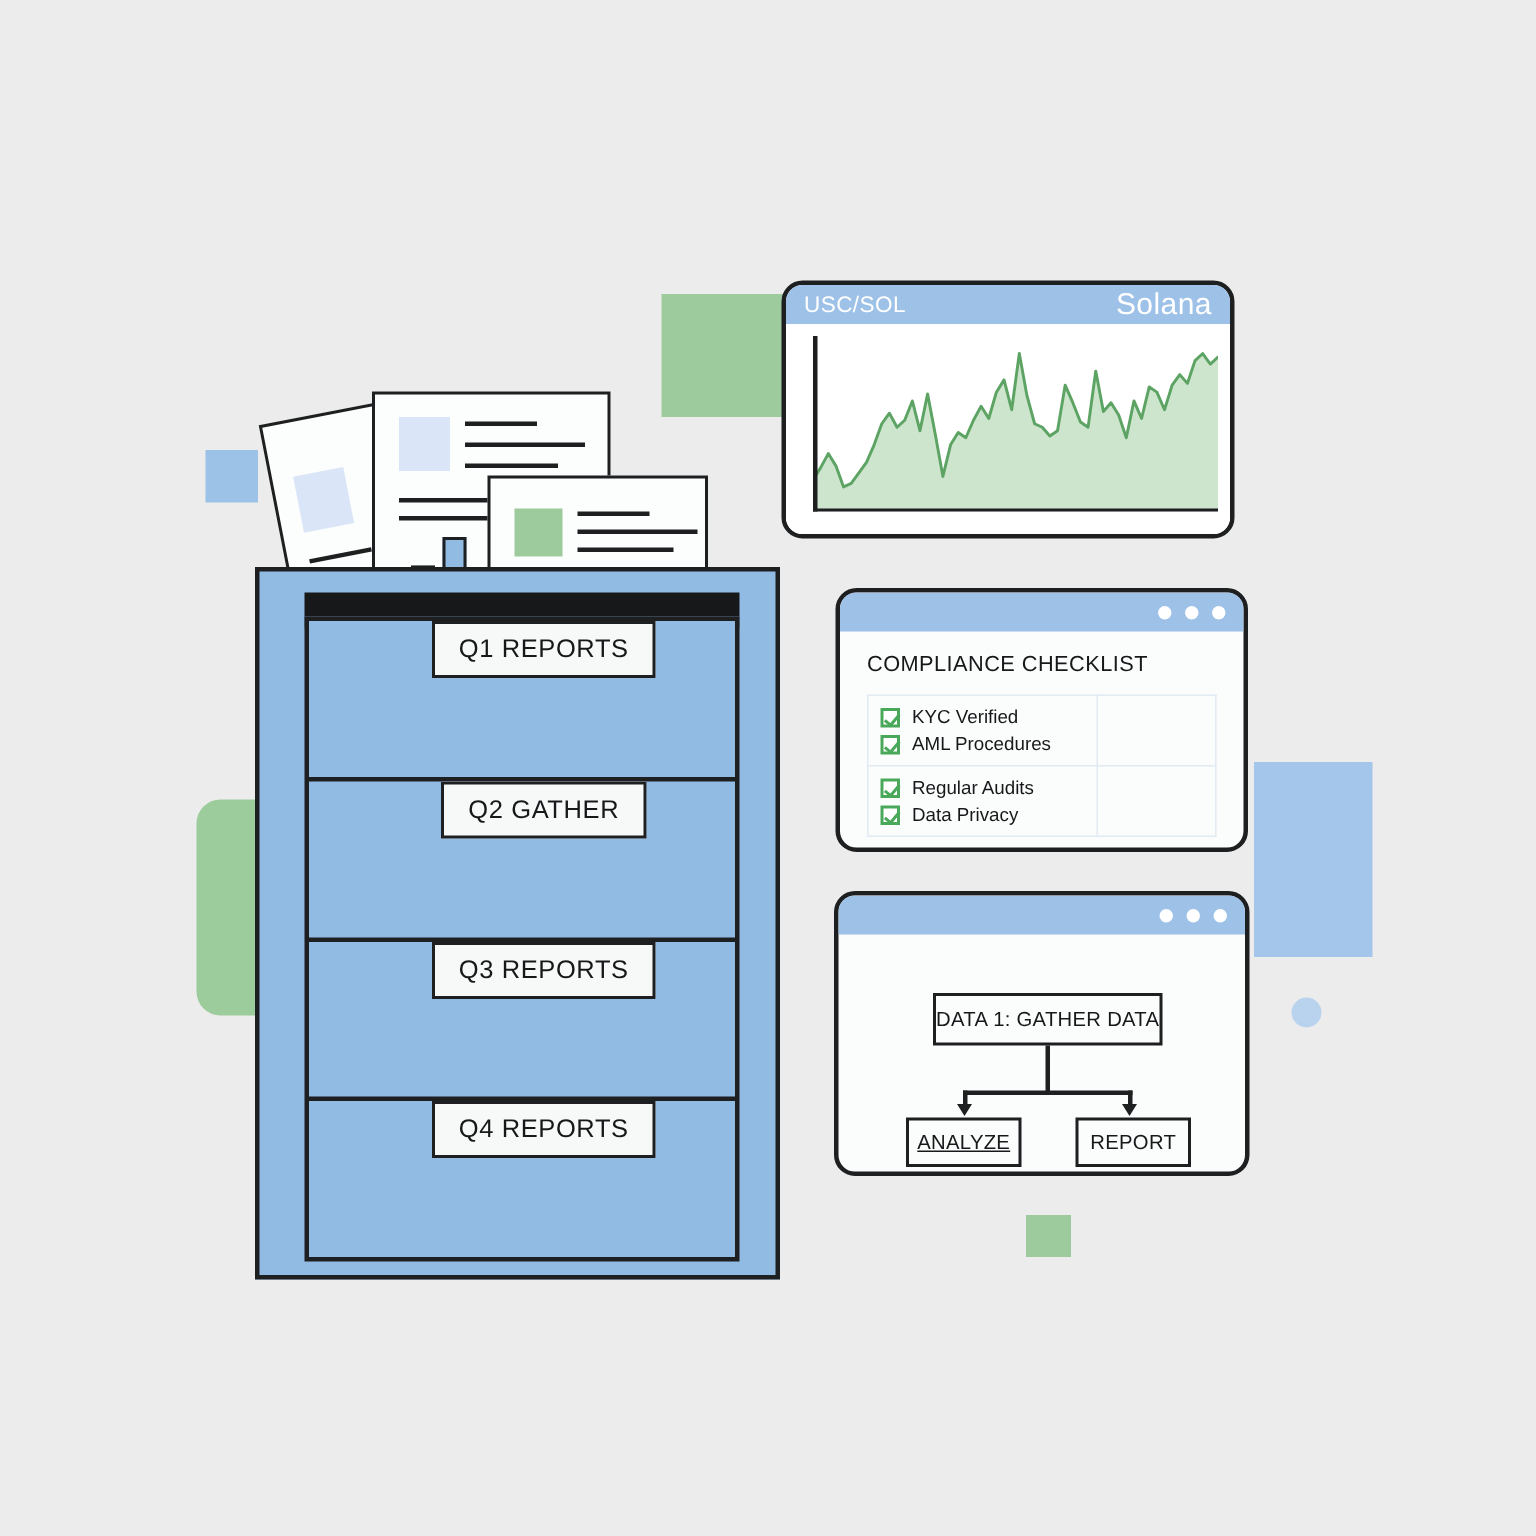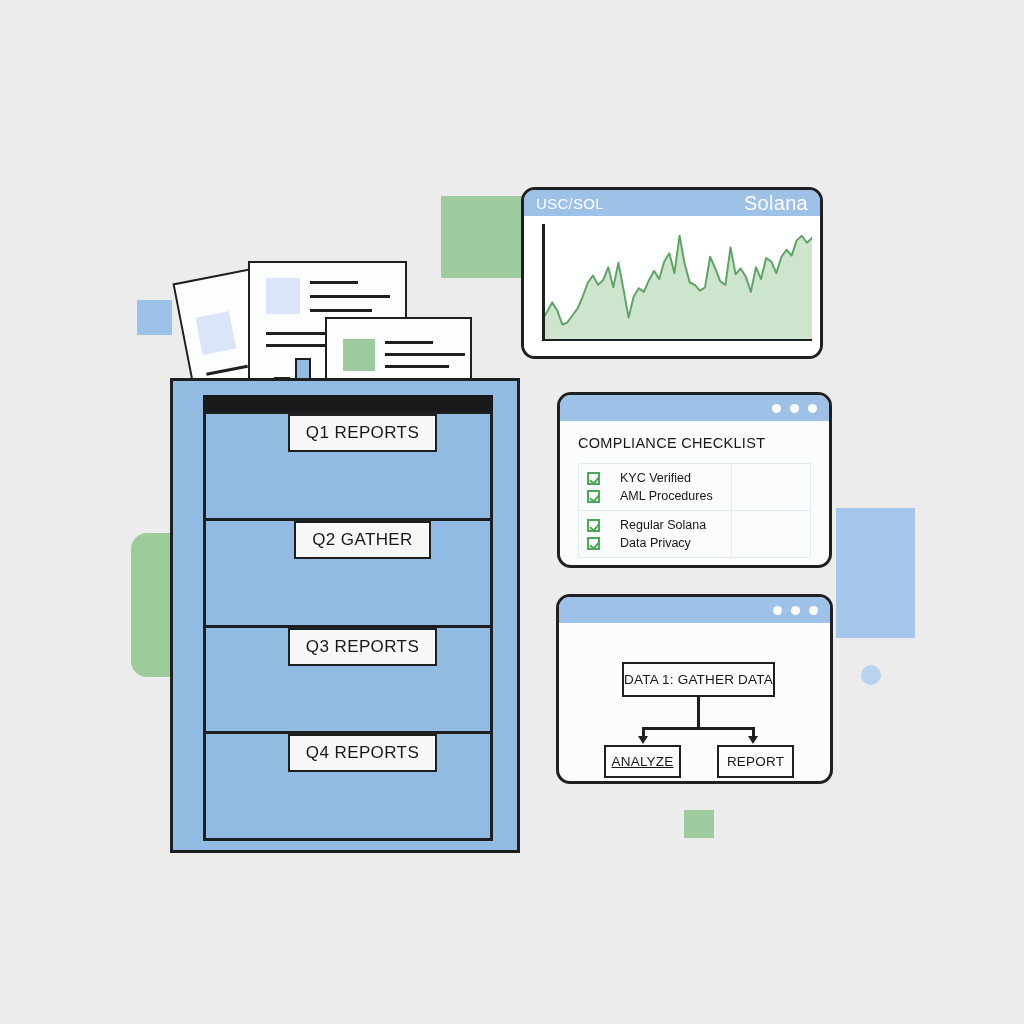--- a/index.html
+++ b/index.html
@@ -195,21 +195,21 @@
   .check-table td {
     border: 1.5px solid #e2eaf4;
     padding: 0;
     vertical-align: top;
   }
   .check-cell-left { width: 64%; padding: 5px 6px 5px 8px !important; }
   .check-cell-right { width: 36%; }
   .check-row {
     display: flex;
     align-items: center;
-    gap: 20px;
+    gap: 8px;
     padding: 2px 0;
   }
   .checkbox {
     width: 13px; height: 13px;
     border: 2px solid #4aa85a;
     box-sizing: border-box;
     position: relative;
     flex: none;
     background: #ffffff;
   }
@@ -355,21 +355,21 @@
               <span class="checkbox"></span>
               <span class="check-label">AML Procedures</span>
             </div>
           </td>
           <td class="check-cell-right"></td>
         </tr>
         <tr>
           <td class="check-cell-left">
             <div class="check-row">
               <span class="checkbox"></span>
-              <span class="check-label">Regular Solana</span>
+              <span class="check-label">Regular Audits</span>
             </div>
             <div class="check-row">
               <span class="checkbox"></span>
               <span class="check-label">Data Privacy</span>
             </div>
           </td>
           <td class="check-cell-right"></td>
         </tr>
       </tbody>
         </table>

